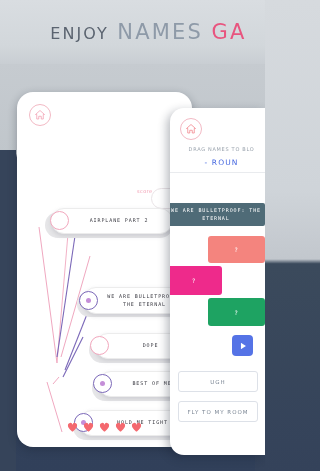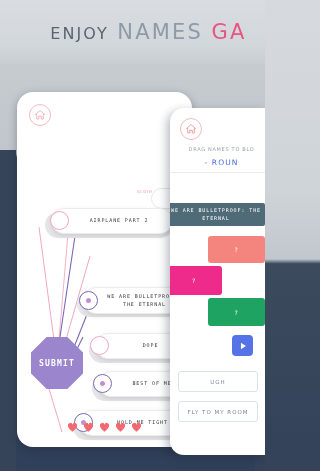--- a/index.html
+++ b/index.html
@@ -255,23 +255,20 @@
   <div class="row-shadowpad" style="left:56px; top:322px; width:119px;"></div>
   <div class="row" style="left:62px; top:318px; width:113px;">
     <span class="row-label">HOLD ME TIGHT</span>
   </div>
   <div class="node purple" style="left:57px; top:321px;">
     <span class="dot"></span>
   </div>
 
   <div class="row-shadowpad" style="left:24px; top:283px; width:0px;"></div>
 
-  <div id="submit">
-    <span>SUBMIT</span>
-  </div>
 
   <div id="hearts">
     <svg class="heart" viewBox="0 0 24 24">
         <path d="M12 21 C12 21 2 14 2 8 A5 5 0 0 1 12 6 A5 5 0 0 1 22 8 C22 14 12 21 12 21 Z" fill="#f4696f"></path>
       </svg>
     <svg class="heart" viewBox="0 0 24 24">
         <path d="M12 21 C12 21 2 14 2 8 A5 5 0 0 1 12 6 A5 5 0 0 1 22 8 C22 14 12 21 12 21 Z" fill="#f4696f"></path>
       </svg>
     <svg class="heart" viewBox="0 0 24 24">
         <path d="M12 21 C12 21 2 14 2 8 A5 5 0 0 1 12 6 A5 5 0 0 1 22 8 C22 14 12 21 12 21 Z" fill="#f4696f"></path>

